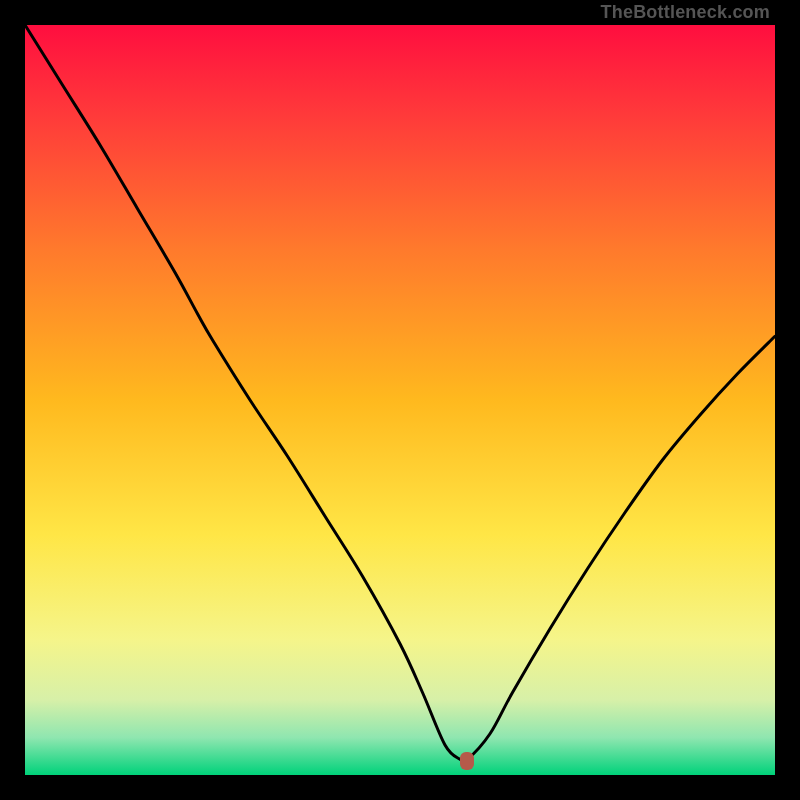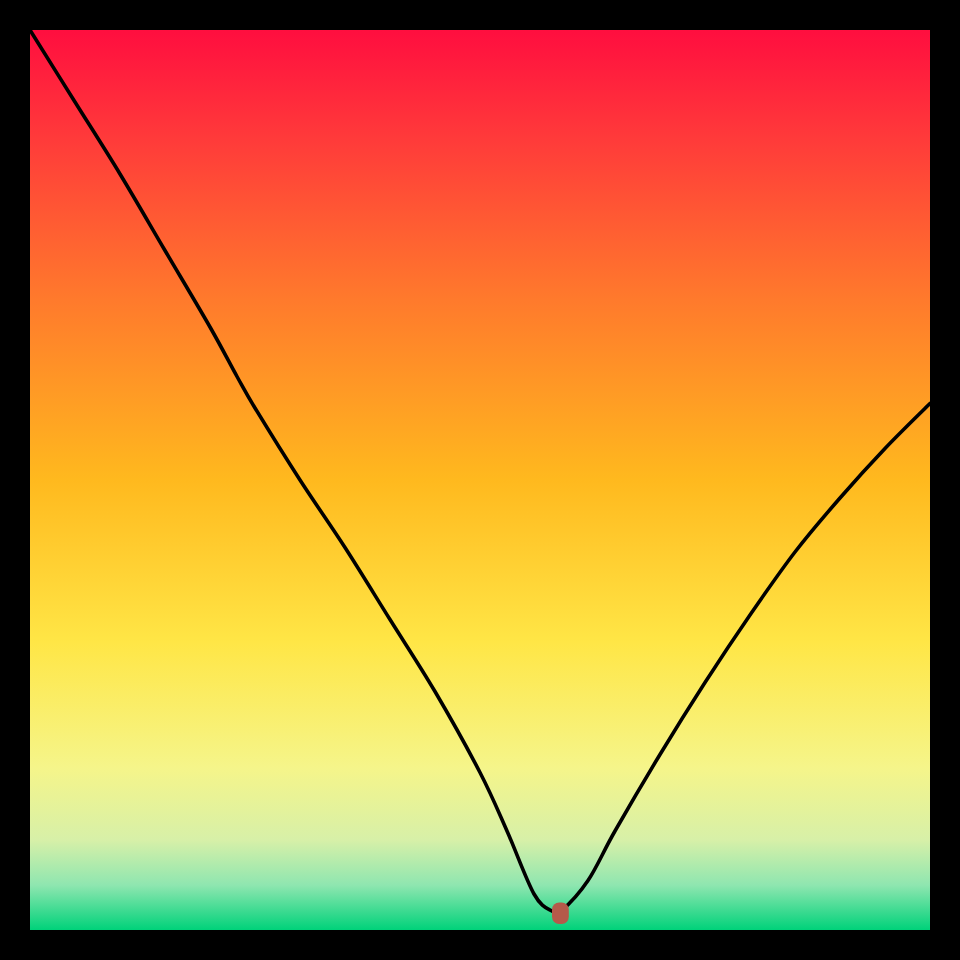--- a/index.html
+++ b/index.html
@@ -26,13 +26,14 @@
             <stop offset="90%" stop-color="#d7f0a8"></stop>
             <stop offset="95%" stop-color="#8fe6b0"></stop>
             <stop offset="100%" stop-color="#00d27a"></stop>
           </linearGradient>
         </defs>
         <rect x="0" y="0" width="750" height="750" fill="url(#bg)"></rect>
         <path d="M 0,0 C 6.25,10 25,40 37.5,60 C 50,80 62.5,99.375 75,120 C 87.5,140.625 100,162.5 112.5,183.75 C 125,205 140,229.99999999999994 150,247.49999999999994 C 160,264.99999999999994 166.25,277.5 172.5,288.75 C 178.75,300 178.75,300.62500000000006 187.5,315.00000000000006 C 196.25,329.37500000000006 212.5,355.625 225,375 C 237.5,394.375 250,411.875 262.5,431.25 C 275,450.625 287.5,471.25 300,491.25 C 312.5,511.25 325,530 337.5,551.25 C 350,572.5 365,599.375 375,618.75 C 385,638.125 390,650.625 397.5,667.5 C 405,684.375 413.75000000000006,708.875 420.00000000000006,720 C 426.25000000000006,731.125 431.24999999999994,731.875 434.99999999999994,734.25 C 438.74999999999994,736.625 437.5,738.5 442.5,734.25 C 447.5,730 457.5,719.875 465,708.75 C 472.5,697.625 477.5,685 487.5,667.5 C 497.5,650 512.5,624.375 525,603.75 C 537.5,583.125 550,563.125 562.5,543.75 C 575,524.375 587.5,505.625 600,487.5 C 612.5,469.375 625,451.25 637.5,435 C 650,418.75 662.5,404.375 675,390 C 687.5,375.625 700,361.875 712.5,348.75 C 725,335.625 743.75,317.5 750,311.25" fill="none" stroke="#000000" stroke-width="3" stroke-linecap="round"></path>
       </svg>
     <div id="marker" class="marker" style="left: 442px; top: 736px; background: rgb(181, 90, 74);"></div>
   </div>
+  <div class="wm">TheBottleneck.com</div>
 </div>
 
 </body></html>

